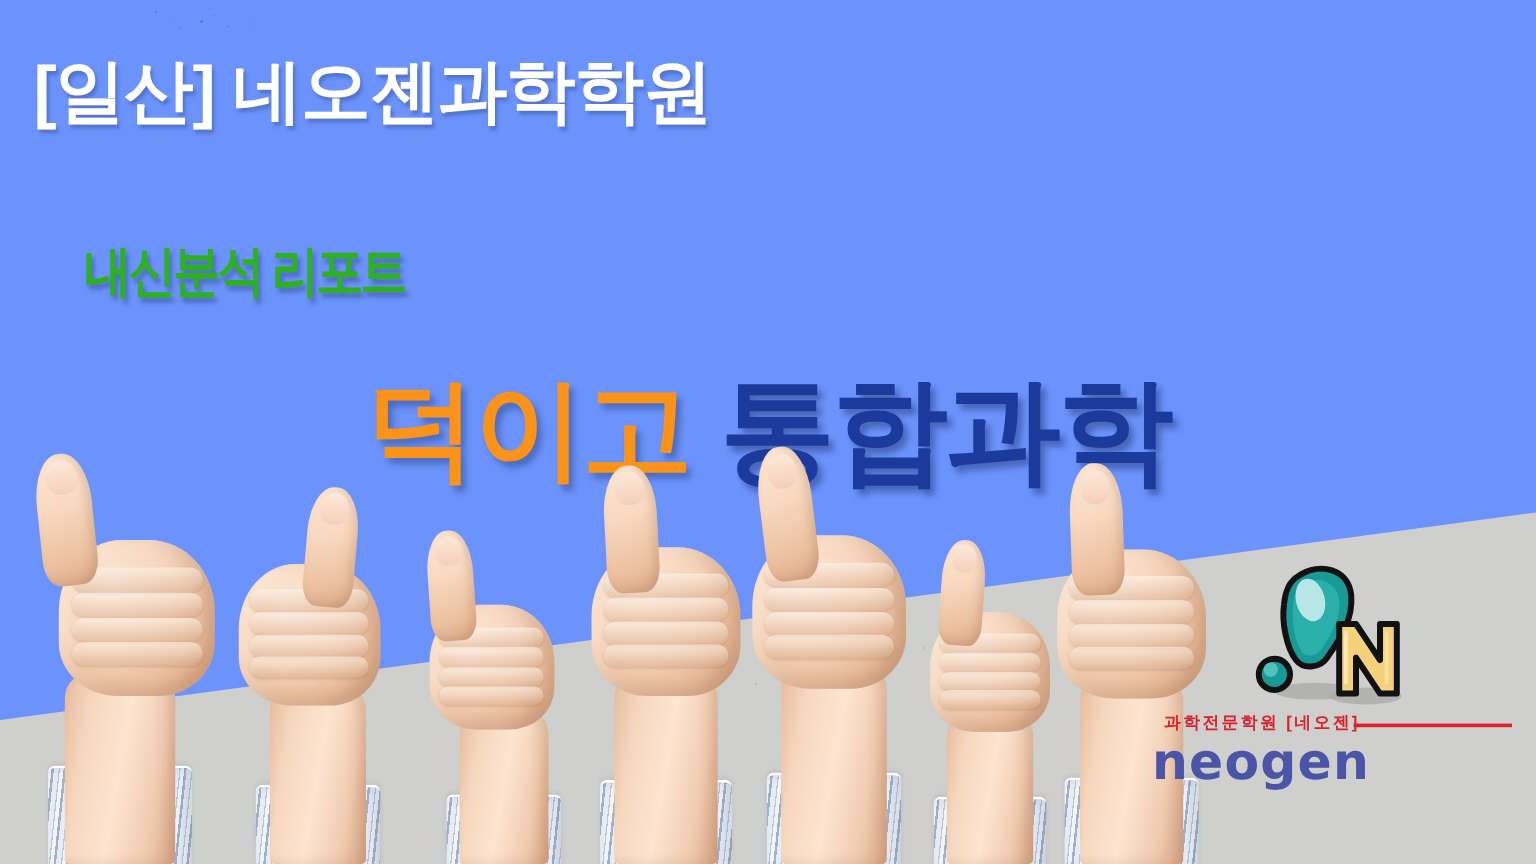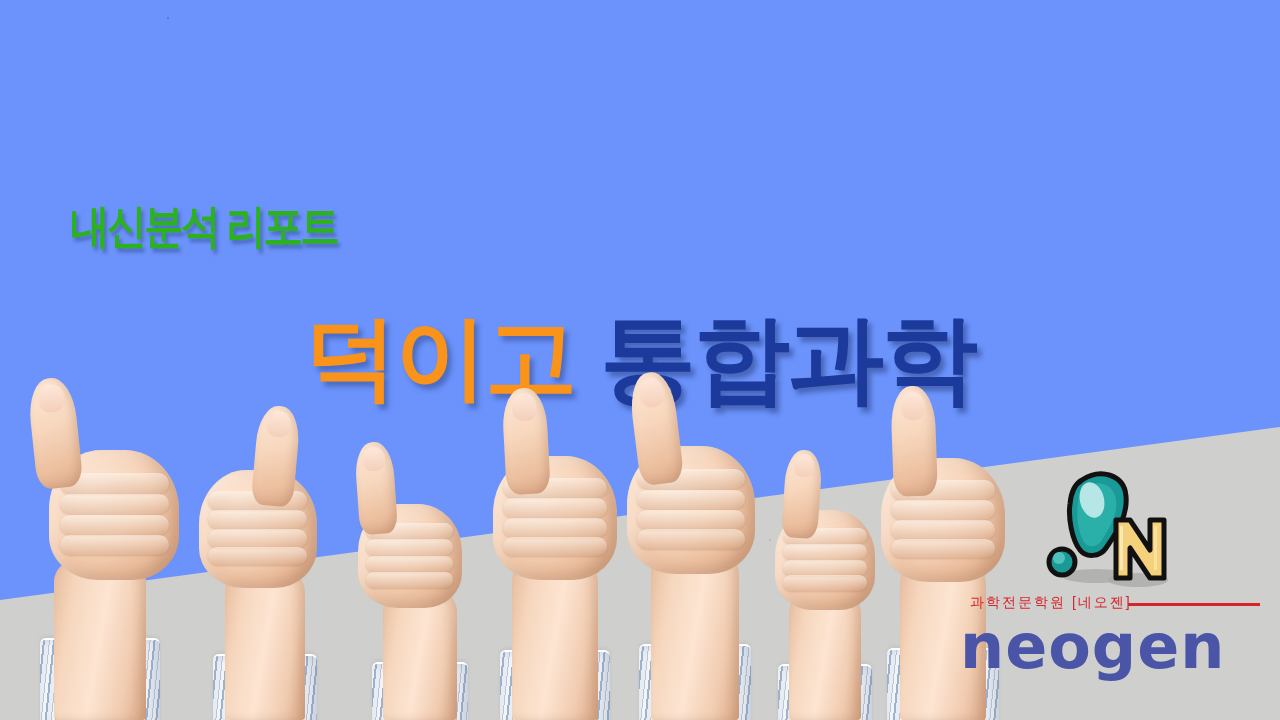--- a/index.html
+++ b/index.html
@@ -139,45 +139,46 @@
         #b9c6da 9px,#b9c6da 10px);
     box-shadow:inset -6px 0 10px rgba(90,110,140,.22),0 -2px 4px rgba(0,0,0,.06);
     border-top:2px solid #ffffff;
   }
 
   
   .logo-block{position:absolute;left:960px;top:470px;width:300px;height:220px;}
   .logo-mark{position:absolute;left:70px;top:0;width:150px;height:120px;}
   .logo-tagline{
     position:absolute;left:10px;top:124px;
-    font-size:14px;font-weight:normal;color:#d8232a;
+    font-size:14px;font-weight:bold;color:#d8232a;
     letter-spacing:2px;white-space:nowrap;
   }
   .logo-rule{
     position:absolute;left:168px;top:133px;width:132px;height:3px;
     background:#d8232a;
   }
   .logo-word{
     position:absolute;left:0px;top:140px;
-    font-size:62px;font-weight:bold;color:#4a55a8;
+    font-size:42px;font-weight:bold;color:#4a55a8;
     letter-spacing:1px;white-space:nowrap;
     font-family:"DejaVu Sans",sans-serif;
   }
 </style>
 </head>
 <body>
 
 <div id="canvas">
 
   <div class="bg-gray"></div>
   <div class="bg-blue"></div>
   <div class="bg-noise"></div>
   <div class="bg-noise2"></div>
 
   <div class="hdr-row">
+    <div class="academy-name">[일산] 네오젠과학학원</div>
   </div>
 
   <div class="line2">
     <div class="report-label">내신분석 리포트</div>
   </div>
 
   <div class="line3">
     <div class="school-name">덕이고</div>
     <div class="subject-name">통합과학</div>
   </div>

